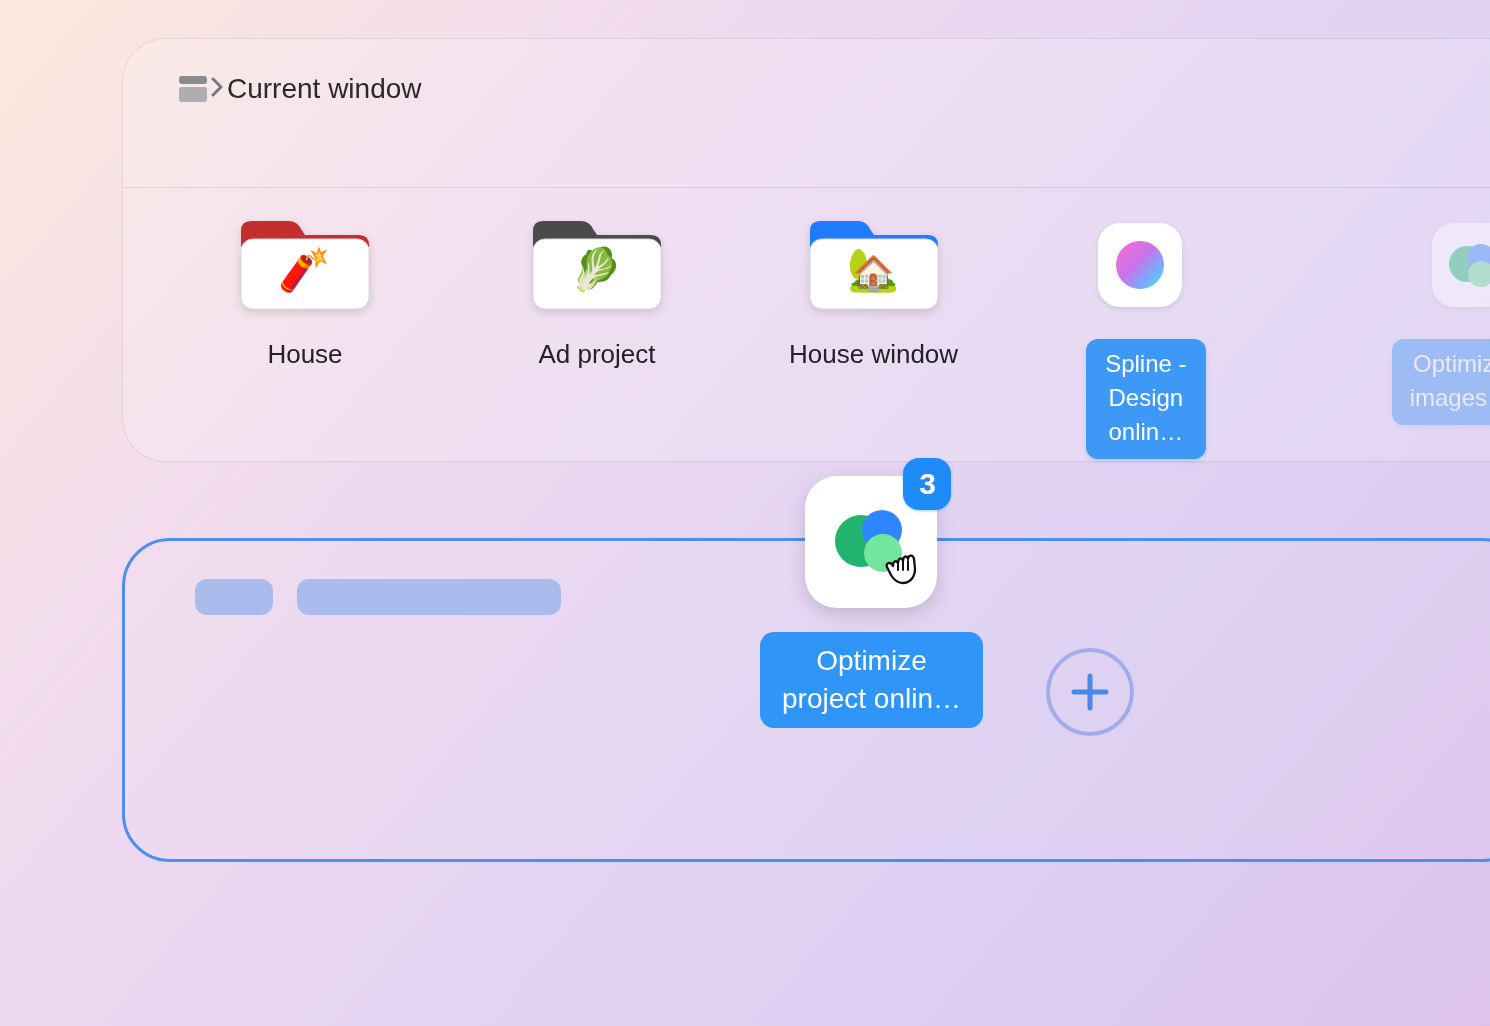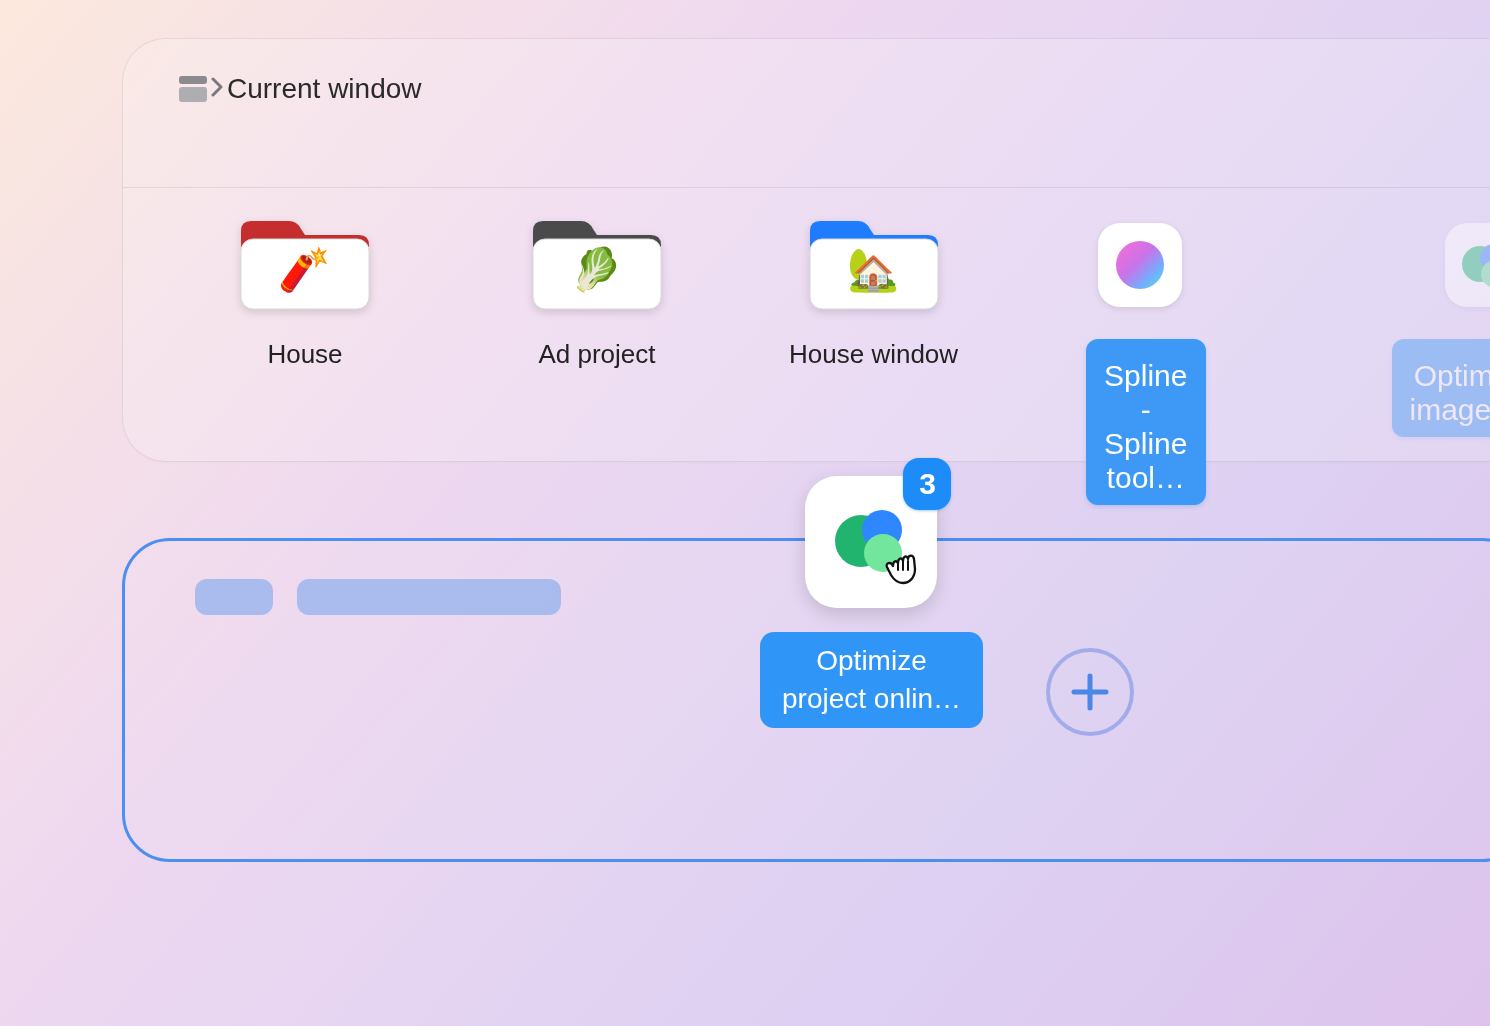--- a/index.html
+++ b/index.html
@@ -115,24 +115,24 @@
     }
     .item-label.multi {
       white-space: normal;
       line-height: 34px;
     }
 
     .label-pill {
       background: #3d99f5;
       color: #ffffff;
       border-radius: 12px;
-      padding: 20px 18px 10px 18px;
+      padding: 8px 18px 10px 18px;
       max-width: 248px;
       text-align: center;
-      font-size: 30px;
+      font-size: 24px;
       line-height: 34px;
       box-shadow: 0 2px 4px rgba(58,144,240,0.25);
     }
 
     .item.faded { opacity: 0.42; }
 
     
     .panel-bottom {
       position: absolute;
       left: 122px;
@@ -291,21 +291,21 @@
                 <stop offset="100%" stop-color="#5de6c6"></stop>
               </linearGradient>
             </defs>
             <circle cx="29" cy="29" r="24" fill="url(#g1)"></circle>
           </svg>
         </div>
       </div>
       <div class="item-label multi">
         <div class="label-pill">
           <span>Spline -</span><br>
-          <span>Spline tool…</span>
+          <span>Design onlin…</span>
         </div>
       </div>
     </div>
 
     <div class="item app i4 faded">
       <div class="icon-area">
         <div class="app-tile" style="margin-left:40px;">
           <svg width="58" height="58" viewBox="0 0 58 58">
             <circle cx="22" cy="28" r="18" fill="#22c277"></circle>
             <circle cx="36" cy="22" r="14" fill="#3a8cff"></circle>

